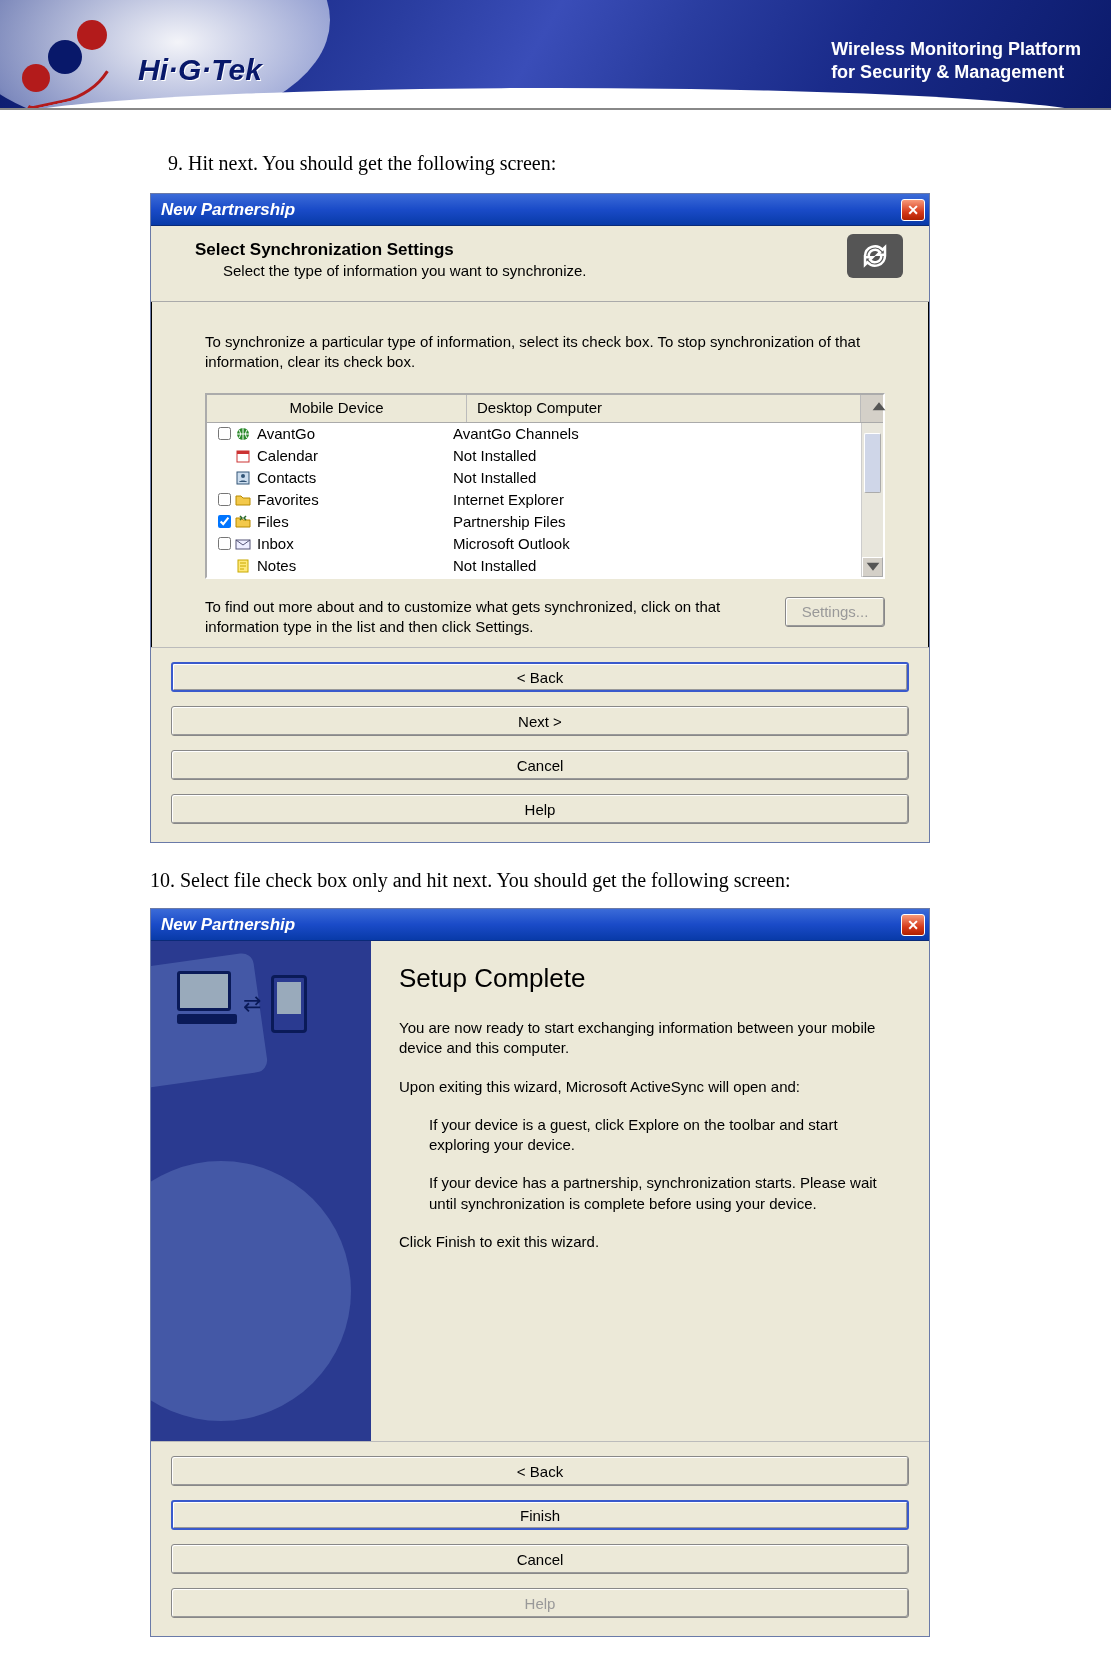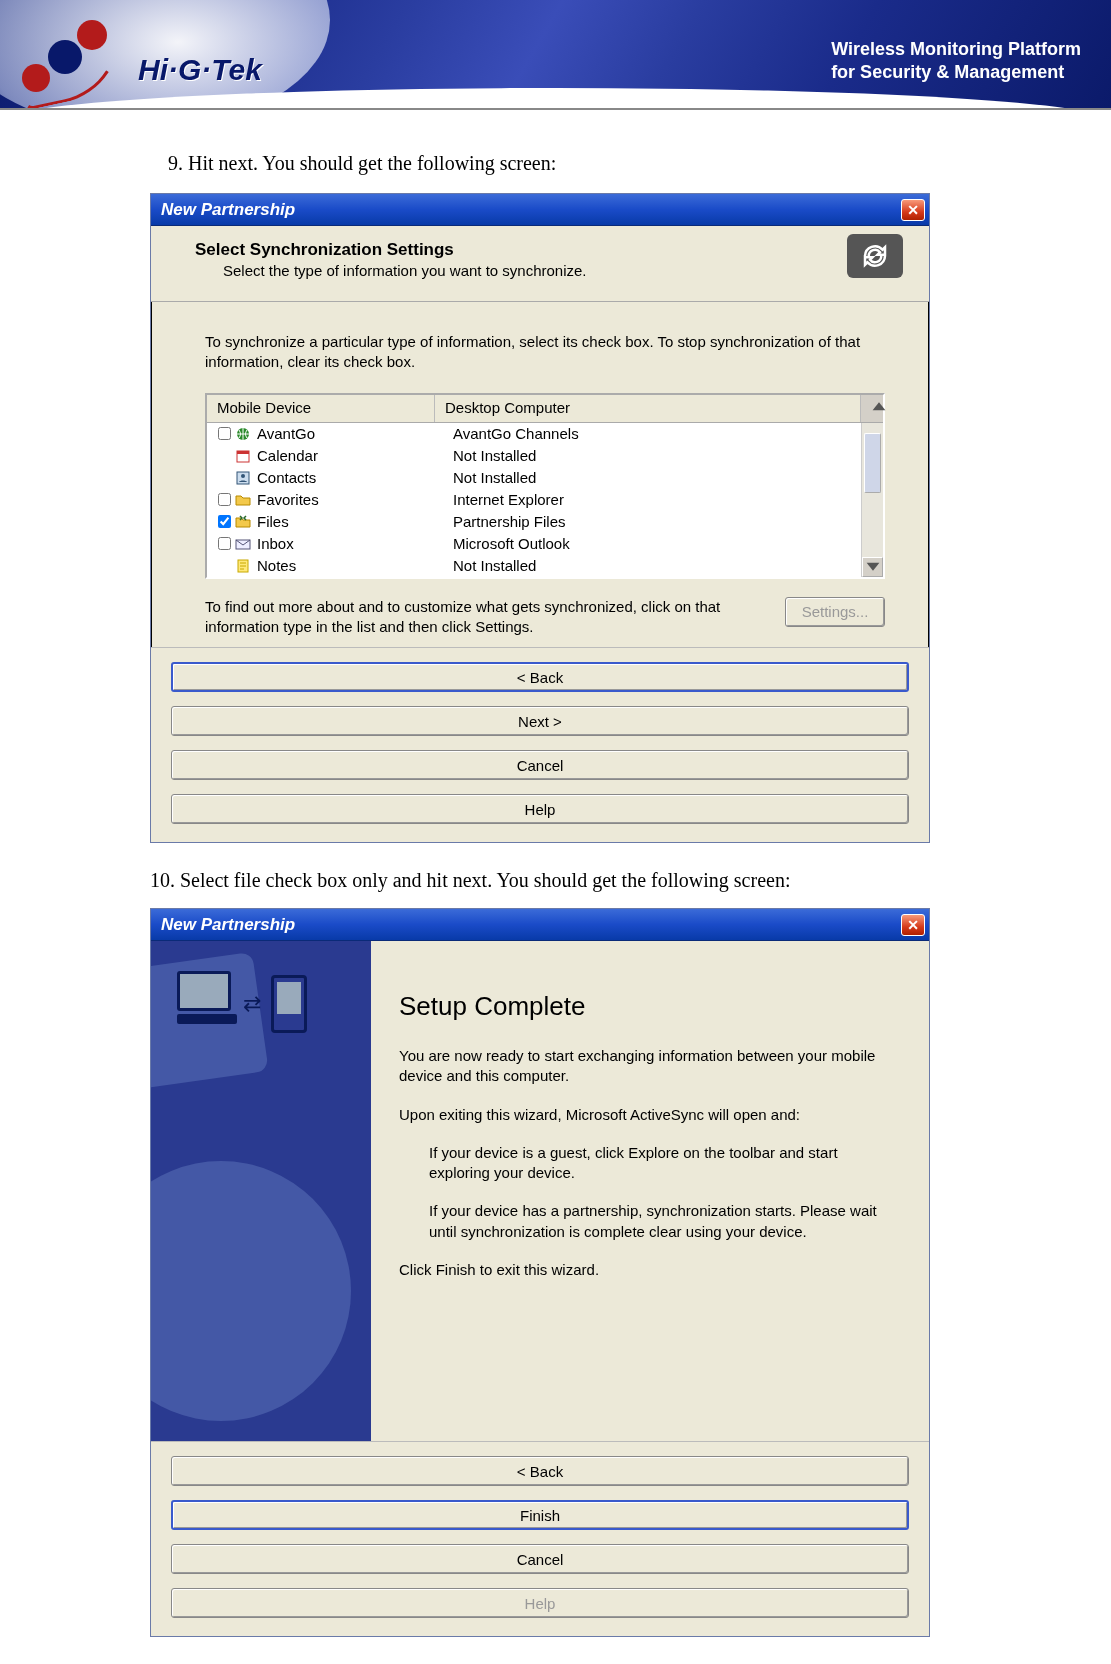--- a/index.html
+++ b/index.html
@@ -112,21 +112,21 @@
     display: flex; flex-direction: column;
   }
   .list-head {
     display: flex; background: #ece9d8;
     border-bottom: 1px solid #aaa;
   }
   .lh-cell {
     padding: 4px 10px; border-right: 1px solid #bbb;
     font-size: 15px;
   }
-  .col-mobile { width: 228px; }
+  .col-mobile { width: 260px; text-align: center; }
   .col-desktop { flex: 1; }
   .col-scroll { width: 22px; border-right: none; background: #d4d0c8; text-align: center; }
   .list-rows { position: relative; }
   .row {
     display: flex; align-items: center;
     padding: 2px 0 2px 8px; font-size: 15px;
   }
   .row .cb { width: 18px; height: 14px; display: inline-flex; align-items: center; justify-content: center; }
   .row .cb input { width: 13px; height: 13px; }
   .row .ico {
@@ -175,21 +175,21 @@
   .side-shape1, .side-shape2, .side-shape3 { position: absolute; background: #95b3e8; opacity: 0.25; }
   .side-shape1 { left: -30px; top: 20px; width: 140px; height: 120px; transform: rotate(-8deg); border-radius: 12px; }
   .side-shape2 { left: -60px; top: 220px; width: 260px; height: 260px; border-radius: 50%; }
   .side-device { position: absolute; left: 26px; top: 30px; }
   .side-device .scr { width: 54px; height: 40px; border: 3px solid #0a1a58; background: #9ab; border-radius: 3px; }
   .side-device .kb  { width: 60px; height: 10px; background: #0a1a58; margin-top: 3px; border-radius: 2px; }
   .side-arrow { position: absolute; left: 92px; top: 50px; color: #0a1a58; font-size: 22px; }
   .side-pda { position: absolute; left: 120px; top: 34px; width: 36px; height: 58px; border: 3px solid #0a1a58; border-radius: 4px; }
   .side-pda::after { content: ""; display: block; width: 24px; height: 32px; background: #9ab; margin: 4px auto; }
 
-  .dlg2-main { flex: 1; padding: 22px 28px 12px 28px; font-family: Arial; font-size: 15px; margin-top: 28px; }
+  .dlg2-main { flex: 1; padding: 22px 28px 12px 28px; font-family: Arial; font-size: 15px; }
   .dlg2-title { font-size: 26px; font-weight: normal; margin-bottom: 24px; font-family: Arial; }
   .dlg2-p { margin-bottom: 18px; line-height: 1.35; }
   .dlg2-li { margin: 0 0 18px 30px; line-height: 1.35; }
 
   .page-num { text-align: center; font-size: 19px; margin-top: 60px; }
 
   
   .ic-svg { width: 16px; height: 16px; }
 </style>
 </head>
@@ -388,21 +388,21 @@
             <div class="kb"></div>
           </div>
         <div class="side-arrow">⇄</div>
         <div class="side-pda"></div>
       </div>
       <div class="dlg2-main">
         <div class="dlg2-title">Setup Complete</div>
         <div class="dlg2-p">You are now ready to start exchanging information between your mobile device and this computer.</div>
         <div class="dlg2-p">Upon exiting this wizard, Microsoft ActiveSync will open and:</div>
         <div class="dlg2-li">If your device is a guest, click Explore on the toolbar and start exploring your device.</div>
-        <div class="dlg2-li">If your device has a partnership, synchronization starts. Please wait until synchronization is complete clear using your device.</div>
+        <div class="dlg2-li">If your device has a partnership, synchronization starts. Please wait until synchronization is complete before using your device.</div>
         <div class="dlg2-p">Click Finish to exit this wizard.</div>
       </div>
     </div>
     <div class="dlg-buttons">
       <button class="btn">&lt; Back</button>
       <button class="btn default">Finish</button>
       <button class="btn">Cancel</button>
       <button class="btn" disabled="">Help</button>
     </div>
   </div>

